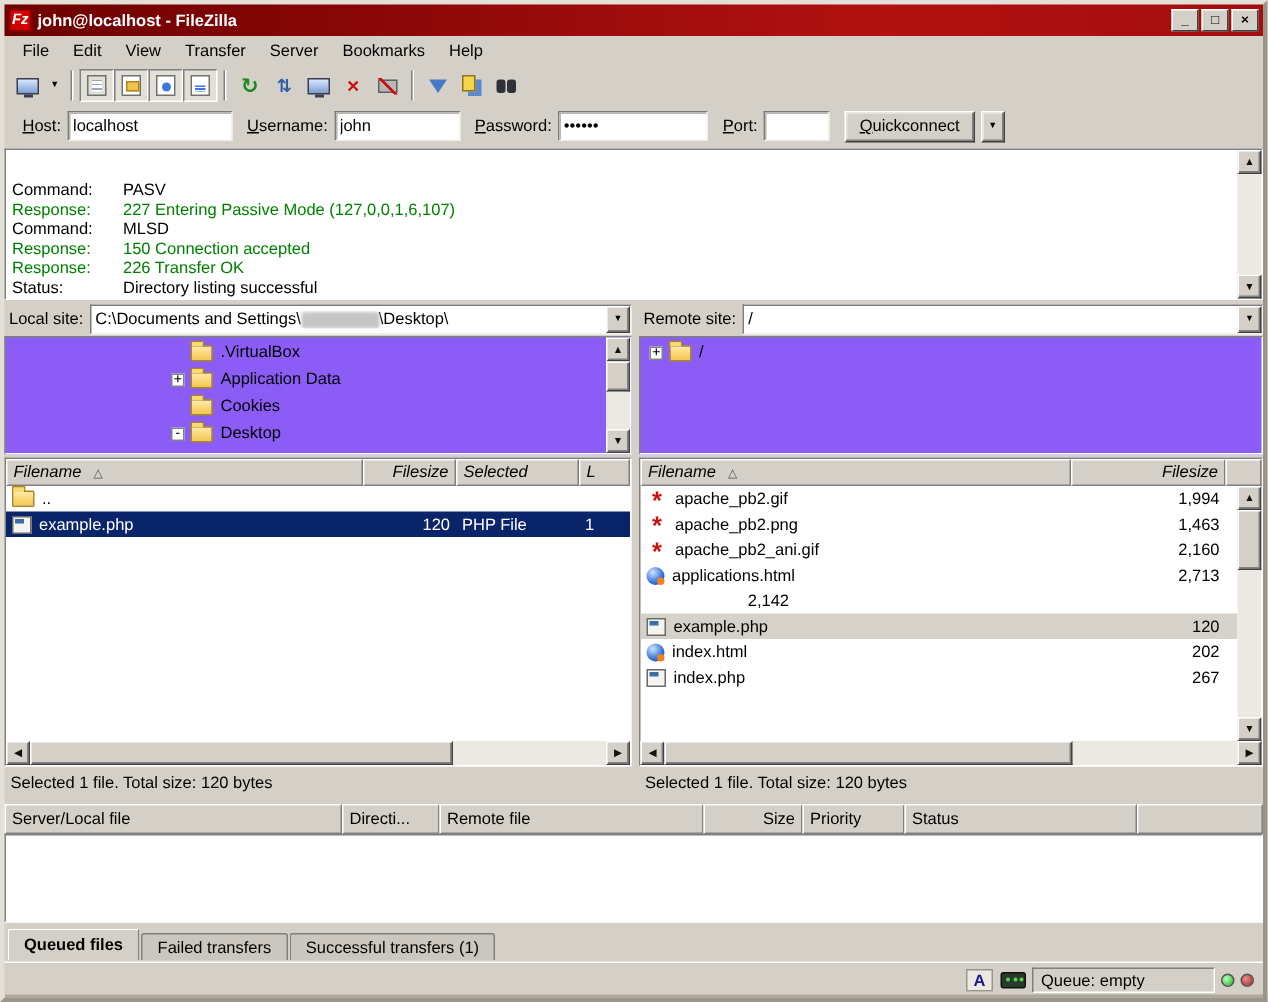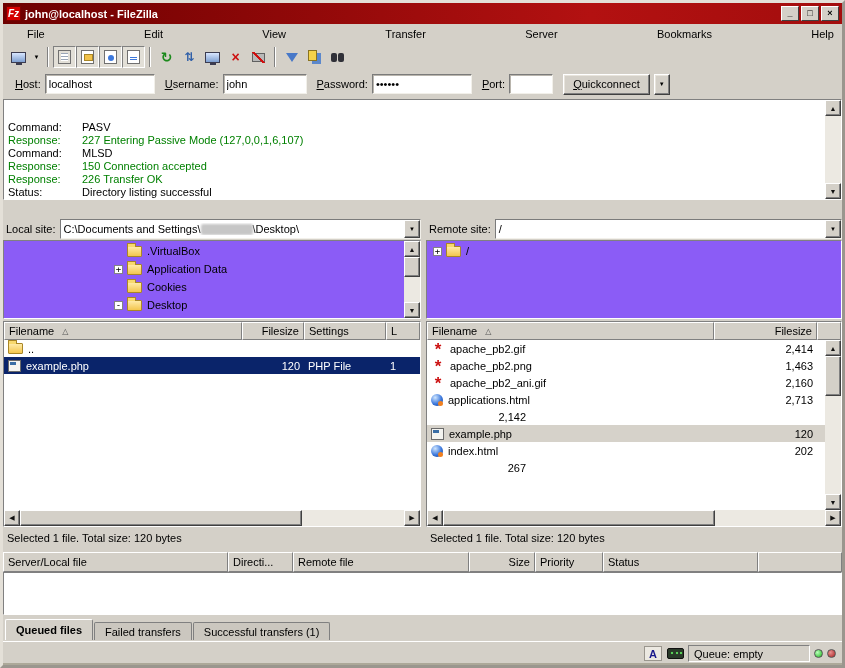--- a/index.html
+++ b/index.html
@@ -27,21 +27,21 @@
     color:#fff; font-weight:bold; font-style:italic; font-size:10px;
     display:flex; align-items:center; justify-content:center; margin-right:4px;
   }
   .title-text { font-weight:bold; font-size:11px; flex:1; white-space:nowrap; }
   .winbtn {
     width:18px; height:15px; margin-left:2px; background:#d4d0c8;
     border:1px solid; border-color:#fff #404040 #404040 #fff;
     color:#000; font-size:9px; line-height:12px; text-align:center; font-weight:bold;
   }
   
-  .menubar { height:20px; flex:0 0 20px; display:flex; align-items:center; padding-left:16px;justify-content:space-between; }
+  .menubar { height:20px; flex:0 0 20px; display:flex; align-items:center; padding-left:4px; }
   .menu-item { padding:2px 8px; white-space:nowrap; }
   
   .toolbar { height:26px; flex:0 0 26px; display:flex; align-items:center; padding-left:4px; }
   .tb { width:23px; height:22px; display:flex; align-items:center; justify-content:center; border:1px solid transparent; }
   .tb.pressed { border-color:#808080 #fff #fff #808080; background:#e2dfd7; }
   .tb-caret { width:13px; height:22px; display:flex; align-items:center; justify-content:center; font-size:6px; }
   .tb-sep { width:2px; height:20px; border-left:1px solid #808080; border-right:1px solid #fff; margin:0 4px; }
   .glyph-green { color:#1c8a1c; font-weight:bold; font-size:14px; }
   .glyph-blue  { color:#2f5fa8; font-weight:bold; font-size:12px; }
   .glyph-red   { color:#cc1111; font-weight:bold; font-size:14px; }
@@ -89,21 +89,21 @@
   .log {
     flex:0 0 91px; margin-top:1px; background:#fff;
     border:1px solid; border-color:#808080 #fff #fff #808080;
     display:flex;
   }
   .log-lines { flex:1; padding:2px 0 0 4px; overflow:hidden;margin-top:19px; }
   .log-line { display:flex; height:13px; line-height:13px; white-space:nowrap; }
   .log-label { width:74px; flex:0 0 74px; }
   .log-line.response { color:#008000; }
   
-  .panes { flex:0 0 101px; margin-top:18px; display:flex; }
+  .panes { flex:0 0 101px; margin-top:2px; display:flex; }
   .pane-l { width:418px; flex:0 0 418px; display:flex; flex-direction:column; }
   .pane-r { flex:1; display:flex; flex-direction:column; }
   .vsplit { width:5px; flex:0 0 5px; }
   .siterow { height:22px; flex:0 0 22px; display:flex; align-items:center; gap:4px; }
   .siterow .lab { white-space:nowrap; padding-left:3px; }
   .combo { flex:1; display:flex; background:#fff; border:1px solid; border-color:#7b7b7b #f2f0ea #f2f0ea #7b7b7b; height:20px; align-items:center; }
   .combo-text { flex:1; padding:0 3px; white-space:nowrap; overflow:hidden; }
   .combo-btn { width:16px; height:18px; background:#d4d0c8; border:1px solid; border-color:#fff #404040 #404040 #fff; box-shadow:inset -1px -1px 0 #808080; display:flex; align-items:center; justify-content:center; font-size:6px; flex:0 0 16px; }
   .redacted { display:inline-block; width:52px; height:11px; background:#c6c6c6; filter:blur(1.2px); vertical-align:middle; border-radius:2px; }
   .treebox { flex:1; background:#8b5cf6; border:1px solid; border-color:#808080 #fff #fff #808080; display:flex; overflow:hidden; }
@@ -123,21 +123,21 @@
   }
   .folder::before {
     content:""; position:absolute; left:-1px; top:-4px; width:7px; height:3px;
     background:#f8d96e; border:1px solid #a98626; border-bottom:none; border-radius:1px 1px 0 0;
   }
   
   .lists { flex:0 0 206px; margin-top:2px; display:flex; }
   .list { display:flex; flex-direction:column; border:1px solid; border-color:#808080 #fff #fff #808080; background:#fff; }
   .list-l { width:418px; flex:0 0 418px; }
   .list-r { flex:1; }
-  .lhead { height:18px; flex:0 0 18px; display:flex; background:#c2410c; }
+  .lhead { height:18px; flex:0 0 18px; display:flex; background:#c2410c;font-style:italic; }
   .hcell {
     background:#d4d0c8; border:1px solid; border-color:#fff #808080 #808080 #fff;
     padding:1px 4px; display:flex; align-items:center; overflow:hidden; white-space:nowrap;
   }
   .hcell.right { justify-content:flex-end; }
   .sort-glyph { margin-left:8px; font-size:8px; color:#555; }
   .lbody { flex:1; display:flex; overflow:hidden; }
   .rows { flex:1; overflow:hidden; }
   .frow { height:17px; display:flex; align-items:center; white-space:nowrap; }
   .frow .cell { padding:0 4px; overflow:hidden; display:flex; align-items:center; height:100%; }
@@ -381,21 +381,21 @@
   </div>
 
   <div class="lists">
     <div class="list list-l">
       <div class="lhead">
         <span class="hcell lc-name">
             <span>Filename</span>
             <span class="sort-glyph">△</span>
           </span>
         <span class="hcell lc-size right">Filesize</span>
-        <span class="hcell lc-type">Settings</span>
+        <span class="hcell lc-type">Selected</span>
         <span class="hcell lc-mod">L</span>
       </div>
       <div class="lbody">
         <div class="rows">
           <div class="frow">
             <span class="cell lc-name">
                 <span class="folder fi"></span>
                 <span>..</span>
               </span>
             <span class="cell lc-size right"></span>
@@ -430,21 +430,21 @@
         <span class="hcell rc-size right">Filesize</span>
         <span class="hcell rc-stub"></span>
       </div>
       <div class="lbody">
         <div class="rows">
           <div class="frow">
               <span class="cell rc-name">
                 <span class="fi-img fi">*</span>
                 <span>apache_pb2.gif</span>
               </span>
-              <span class="cell rc-size right">2,414</span>
+              <span class="cell rc-size right">1,994</span>
             </div>
           <div class="frow">
               <span class="cell rc-name">
                 <span class="fi-img fi">*</span>
                 <span>apache_pb2.png</span>
               </span>
               <span class="cell rc-size right">1,463</span>
             </div>
           <div class="frow">
               <span class="cell rc-name">
@@ -471,20 +471,24 @@
               <span class="cell rc-size right">120</span>
             </div>
           <div class="frow">
               <span class="cell rc-name">
                 <span class="fi-html fi"></span>
                 <span>index.html</span>
               </span>
               <span class="cell rc-size right">202</span>
             </div>
           <div class="frow">
+              <span class="cell rc-name">
+                <span class="fi-win fi"></span>
+                <span>index.php</span>
+              </span>
               <span class="cell rc-size right">267</span>
             </div>
         </div>
         <div class="vscroll">
           <span class="sb-btn">▲</span>
           <span class="sb-thumb" style="height:40px"></span>
           <span class="sb-track"></span>
           <span class="sb-btn">▼</span>
         </div>
       </div>

